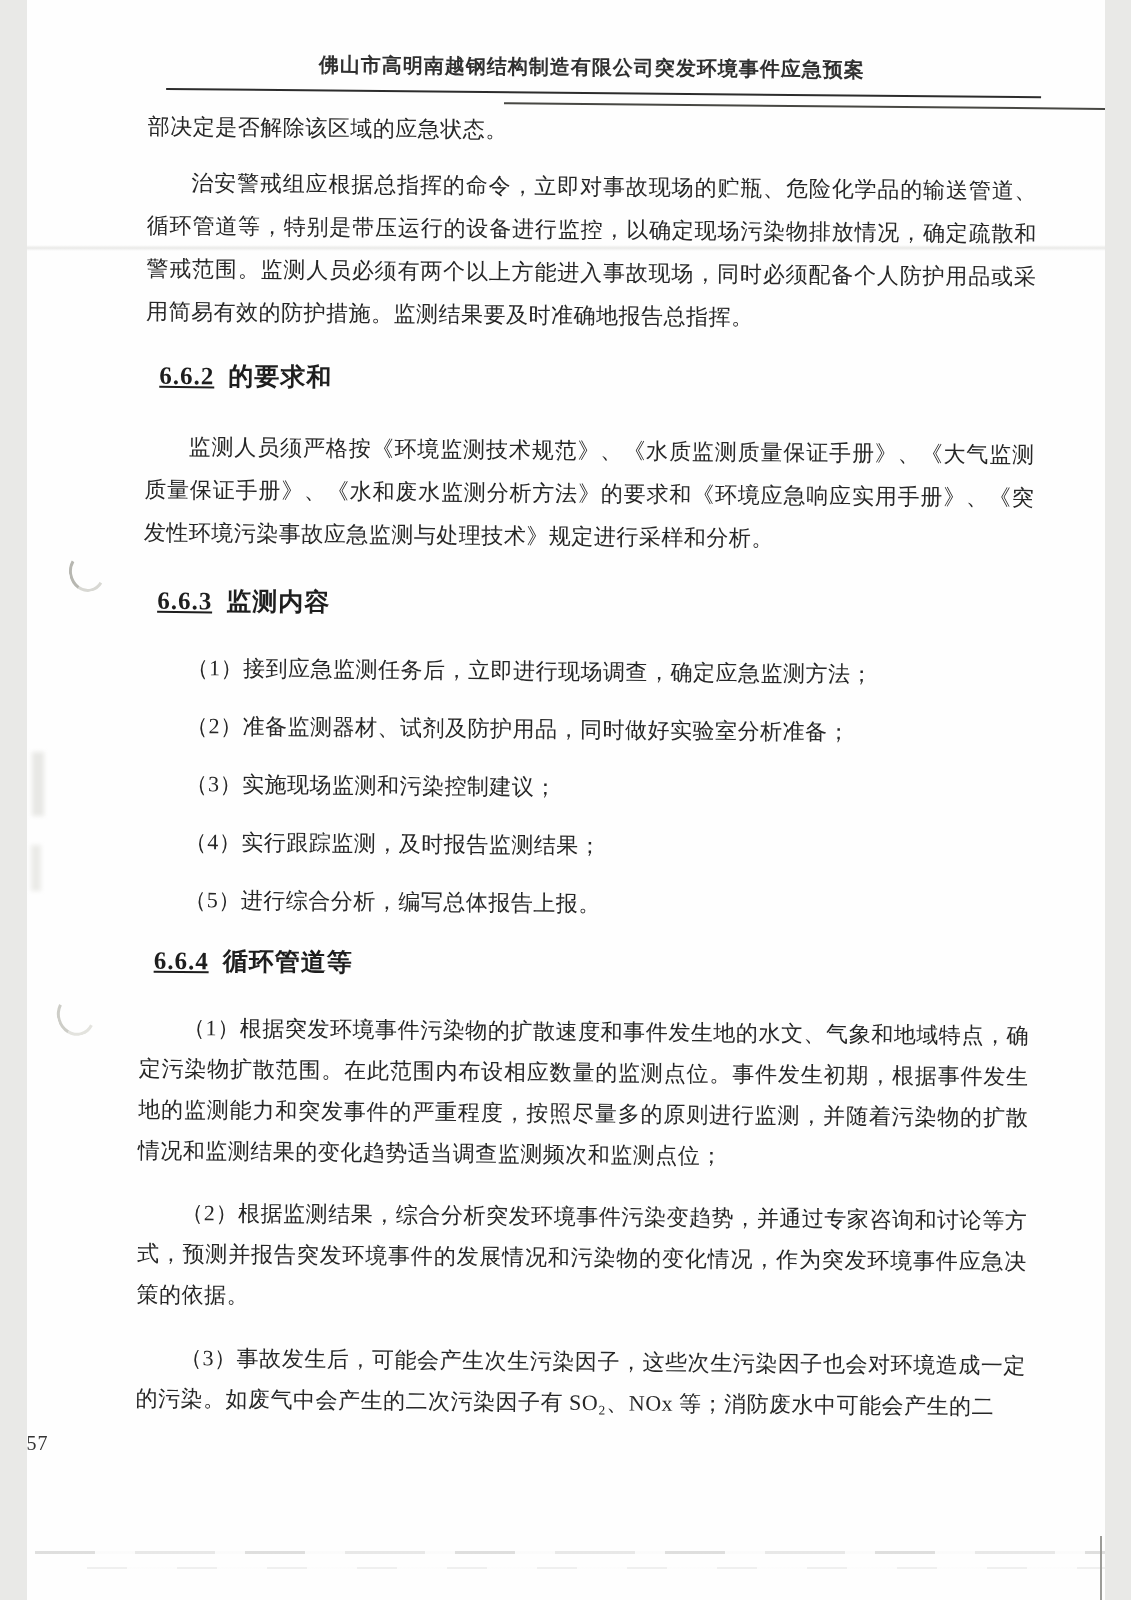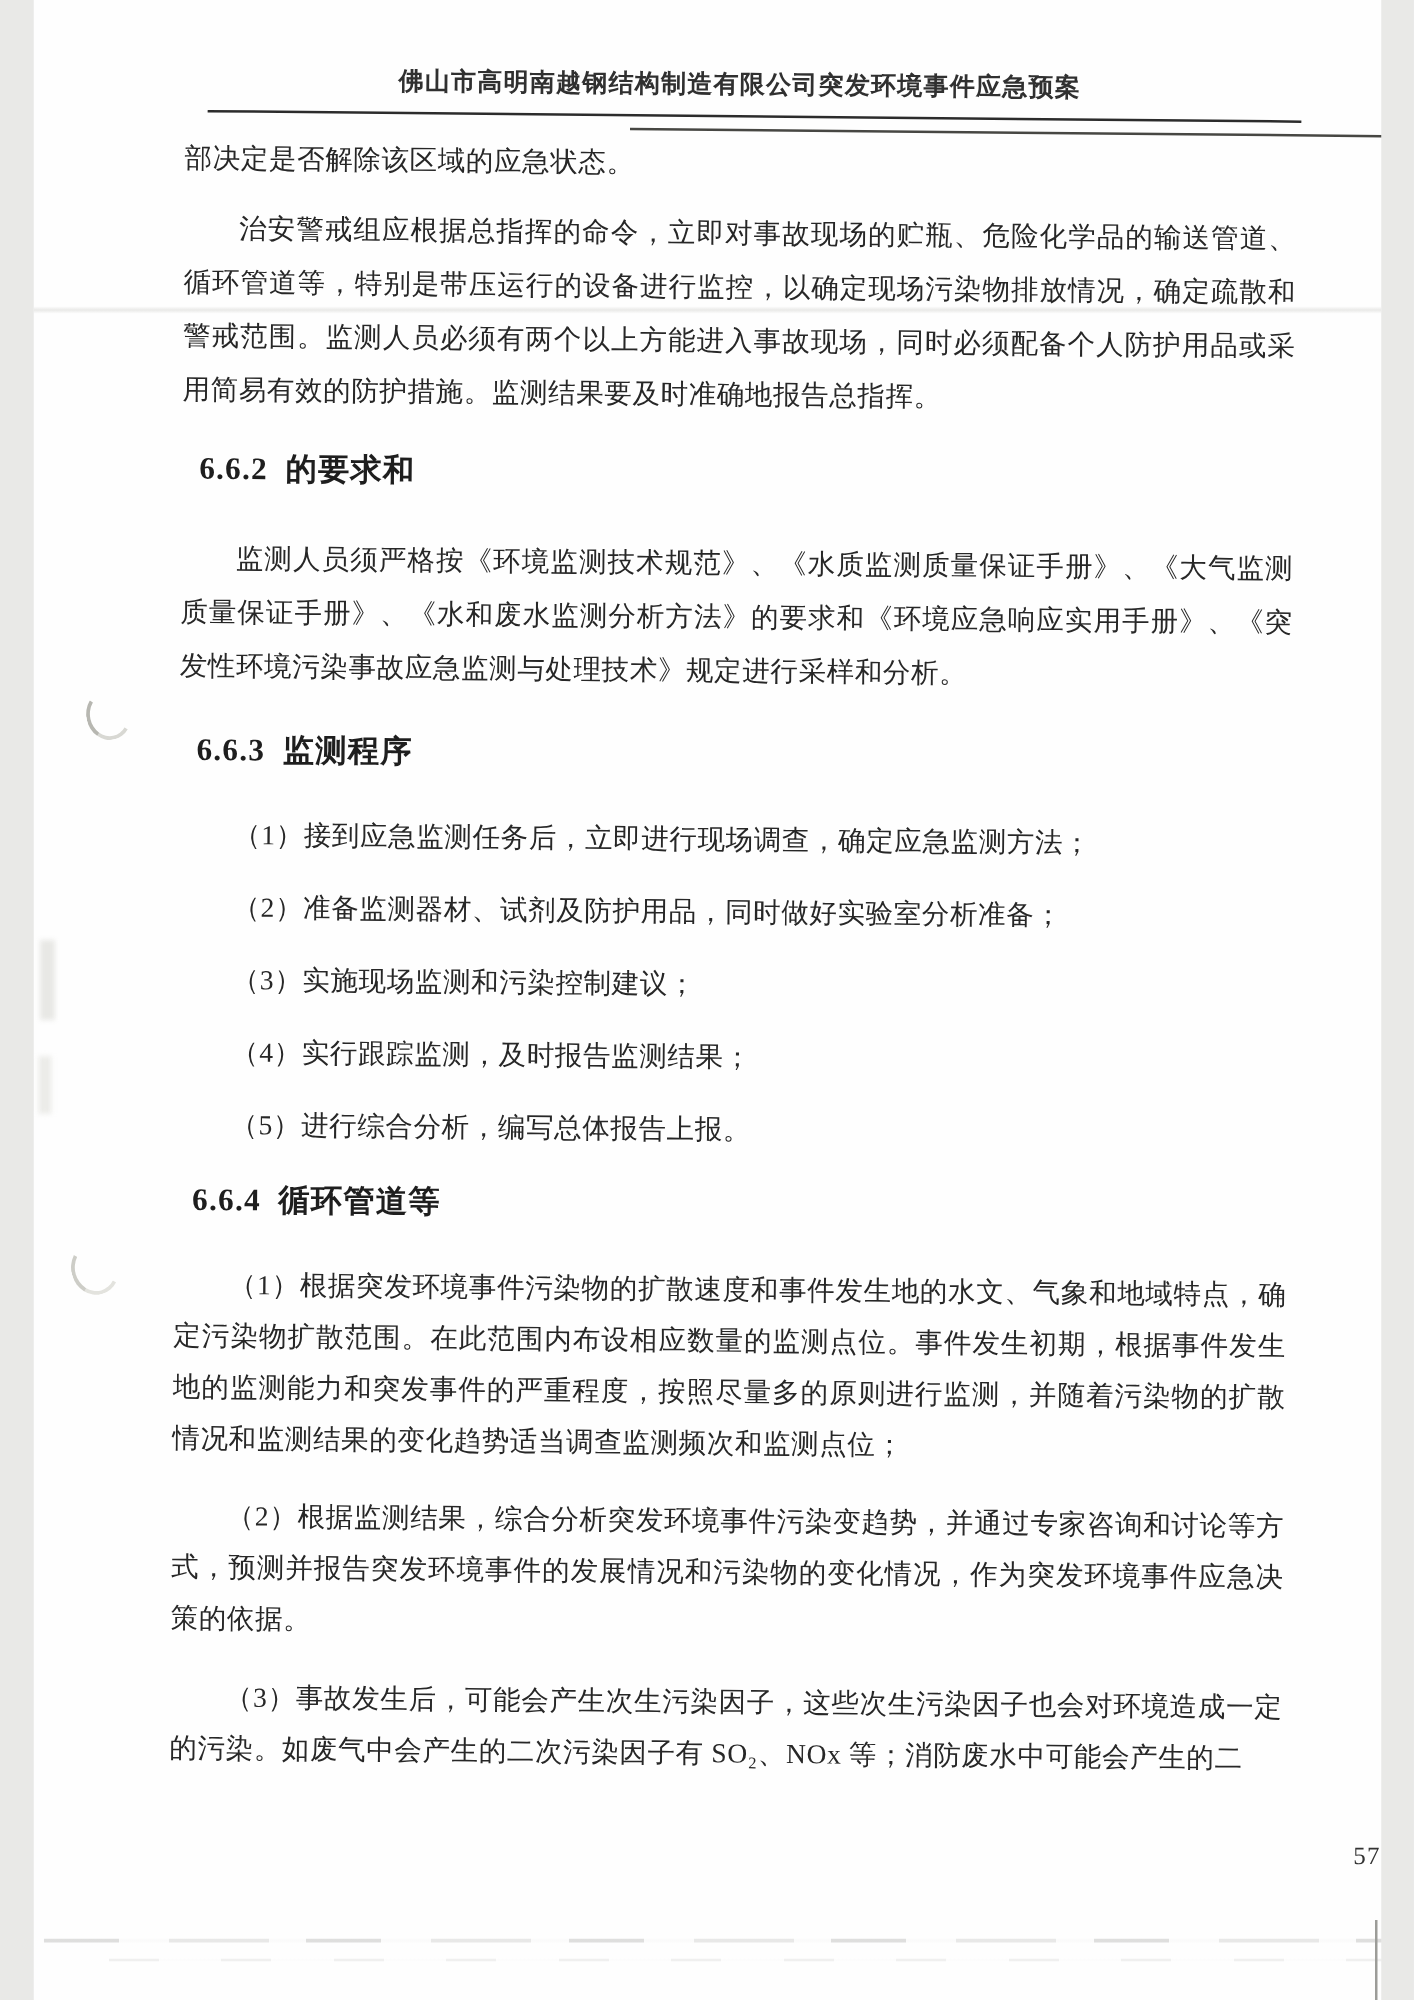--- a/index.html
+++ b/index.html
@@ -64,27 +64,27 @@
   }
   .h-662 { margin-top: 26px; }
   .p-662 { margin-top: 32px; }
   .h-663 { margin-top: 30px; }
   .li-663 { margin-top: 0; margin-bottom: 15px; }
   .li-663.first { margin-top: 28px; }
   .h-664 { margin-top: 23px; }
   .li-664-1 { margin-top: 29px; line-height: 41px; }
   .li-664-2 { margin-top: 21px; line-height: 41px; }
   .li-664-3 { margin-top: 22px; line-height: 41px; }
-  .section-num { margin-right: 14px; }
+  .section-num { margin-right: 14px; text-decoration: underline; }
   
   .page-number {
     position: absolute;
-    top: 1474px; left: 0;
+    top: 1432px; left: 0;
     width: 100%;
-    text-align: right;
+    text-align: left;
     font-size: 20px;
     color: #333;
     letter-spacing: 1px;
   }
   
   .ring {
     position: absolute;
     border: 3px solid transparent;
     border-radius: 50%;
   }
@@ -165,21 +165,21 @@
     <main>
 
       <p class="body-text p-cont">部决定是否解除该区域的应急状态。</p>
 
       <p class="body-text indent p-sec">治安警戒组应根据总指挥的命令，立即对事故现场的贮瓶、危险化学品的输送管道、循环管道等，特别是带压运行的设备进行监控，以确定现场污染物排放情况，确定疏散和警戒范围。监测人员必须有两个以上方能进入事故现场，同时必须配备个人防护用品或采用简易有效的防护措施。监测结果要及时准确地报告总指挥。</p>
 
       <h2 class="section-heading h-662"><span class="section-num">6.6.2</span><span>的要求和</span></h2>
 
       <p class="body-text indent p-662">监测人员须严格按《环境监测技术规范》、《水质监测质量保证手册》、《大气监测质量保证手册》、《水和废水监测分析方法》的要求和《环境应急响应实用手册》、《突发性环境污染事故应急监测与处理技术》规定进行采样和分析。</p>
 
-      <h2 class="section-heading h-663"><span class="section-num">6.6.3</span><span>监测程序</span></h2>
+      <h2 class="section-heading h-663"><span class="section-num">6.6.3</span><span>监测内容</span></h2>
 
       <p class="body-text indent li-663 first">（1）接到应急监测任务后，立即进行现场调查，确定应急监测方法；</p>
       <p class="body-text indent li-663">（2）准备监测器材、试剂及防护用品，同时做好实验室分析准备；</p>
       <p class="body-text indent li-663">（3）实施现场监测和污染控制建议；</p>
       <p class="body-text indent li-663">（4）实行跟踪监测，及时报告监测结果；</p>
       <p class="body-text indent li-663">（5）进行综合分析，编写总体报告上报。</p>
 
       <h2 class="section-heading h-664"><span class="section-num">6.6.4</span><span>循环管道等</span></h2>
 
       <p class="body-text indent li-664-1">（1）根据突发环境事件污染物的扩散速度和事件发生地的水文、气象和地域特点，确定污染物扩散范围。在此范围内布设相应数量的监测点位。事件发生初期，根据事件发生地的监测能力和突发事件的严重程度，按照尽量多的原则进行监测，并随着污染物的扩散情况和监测结果的变化趋势适当调查监测频次和监测点位；</p>

